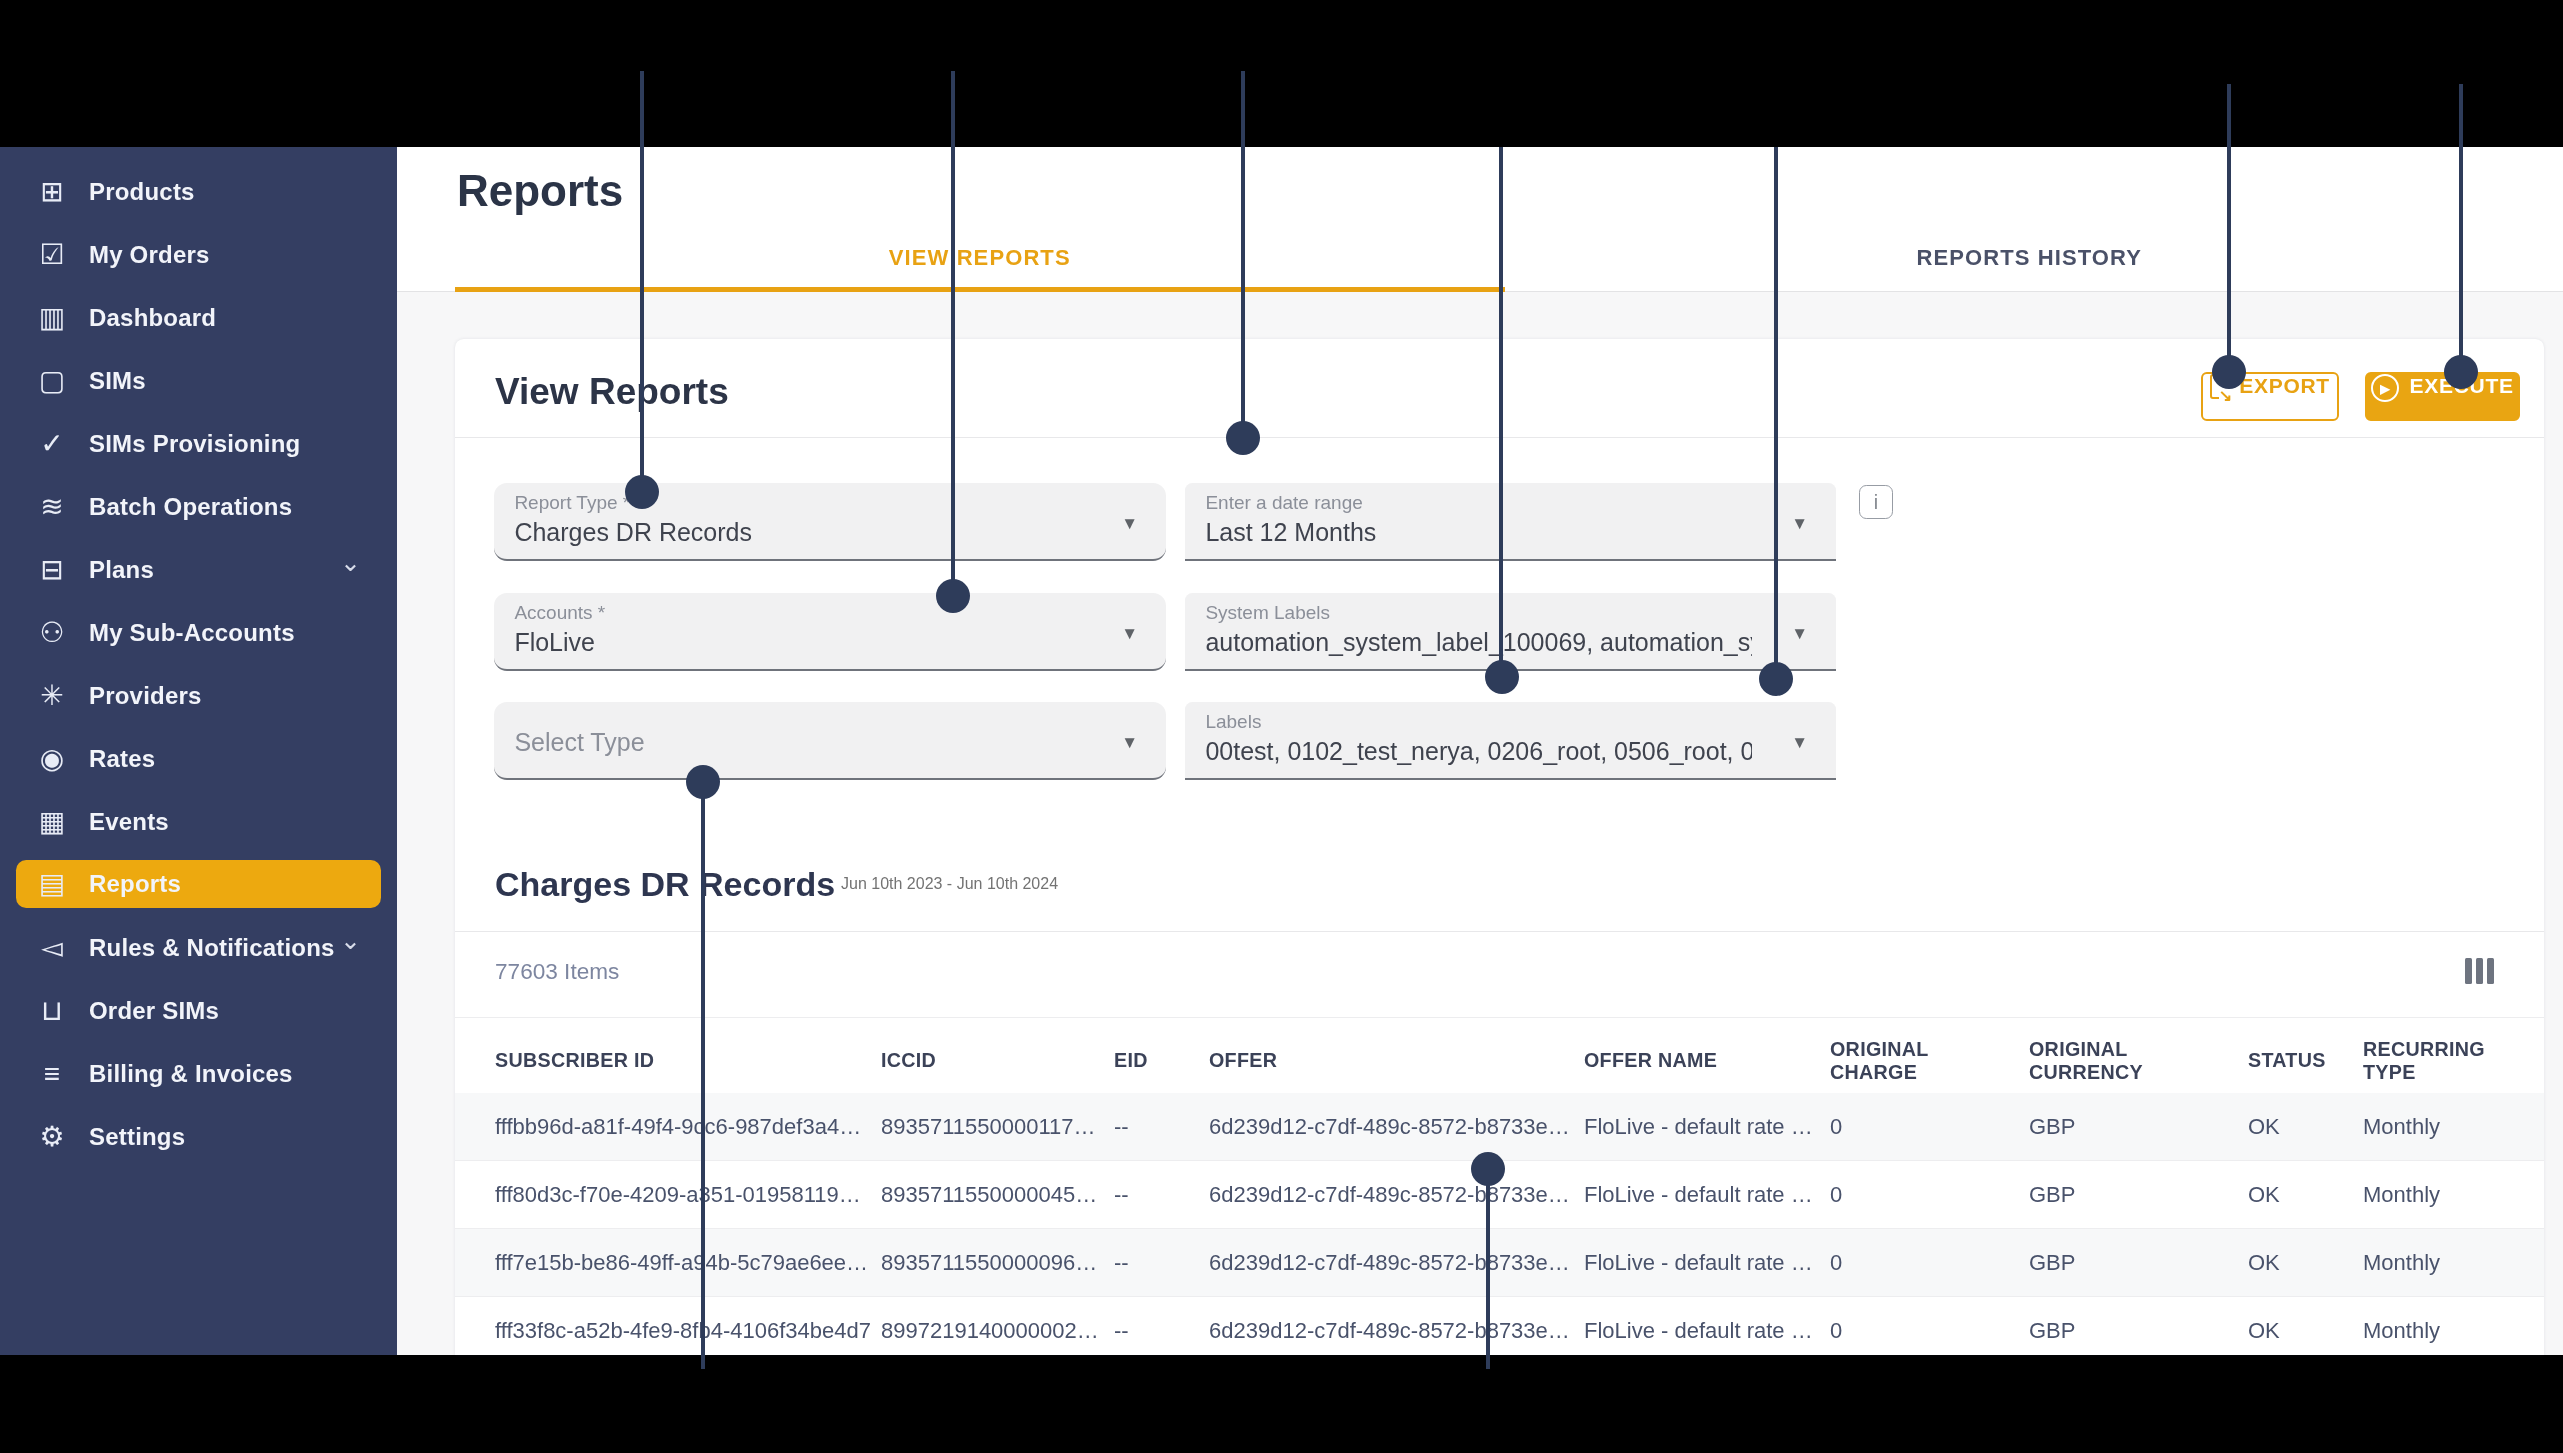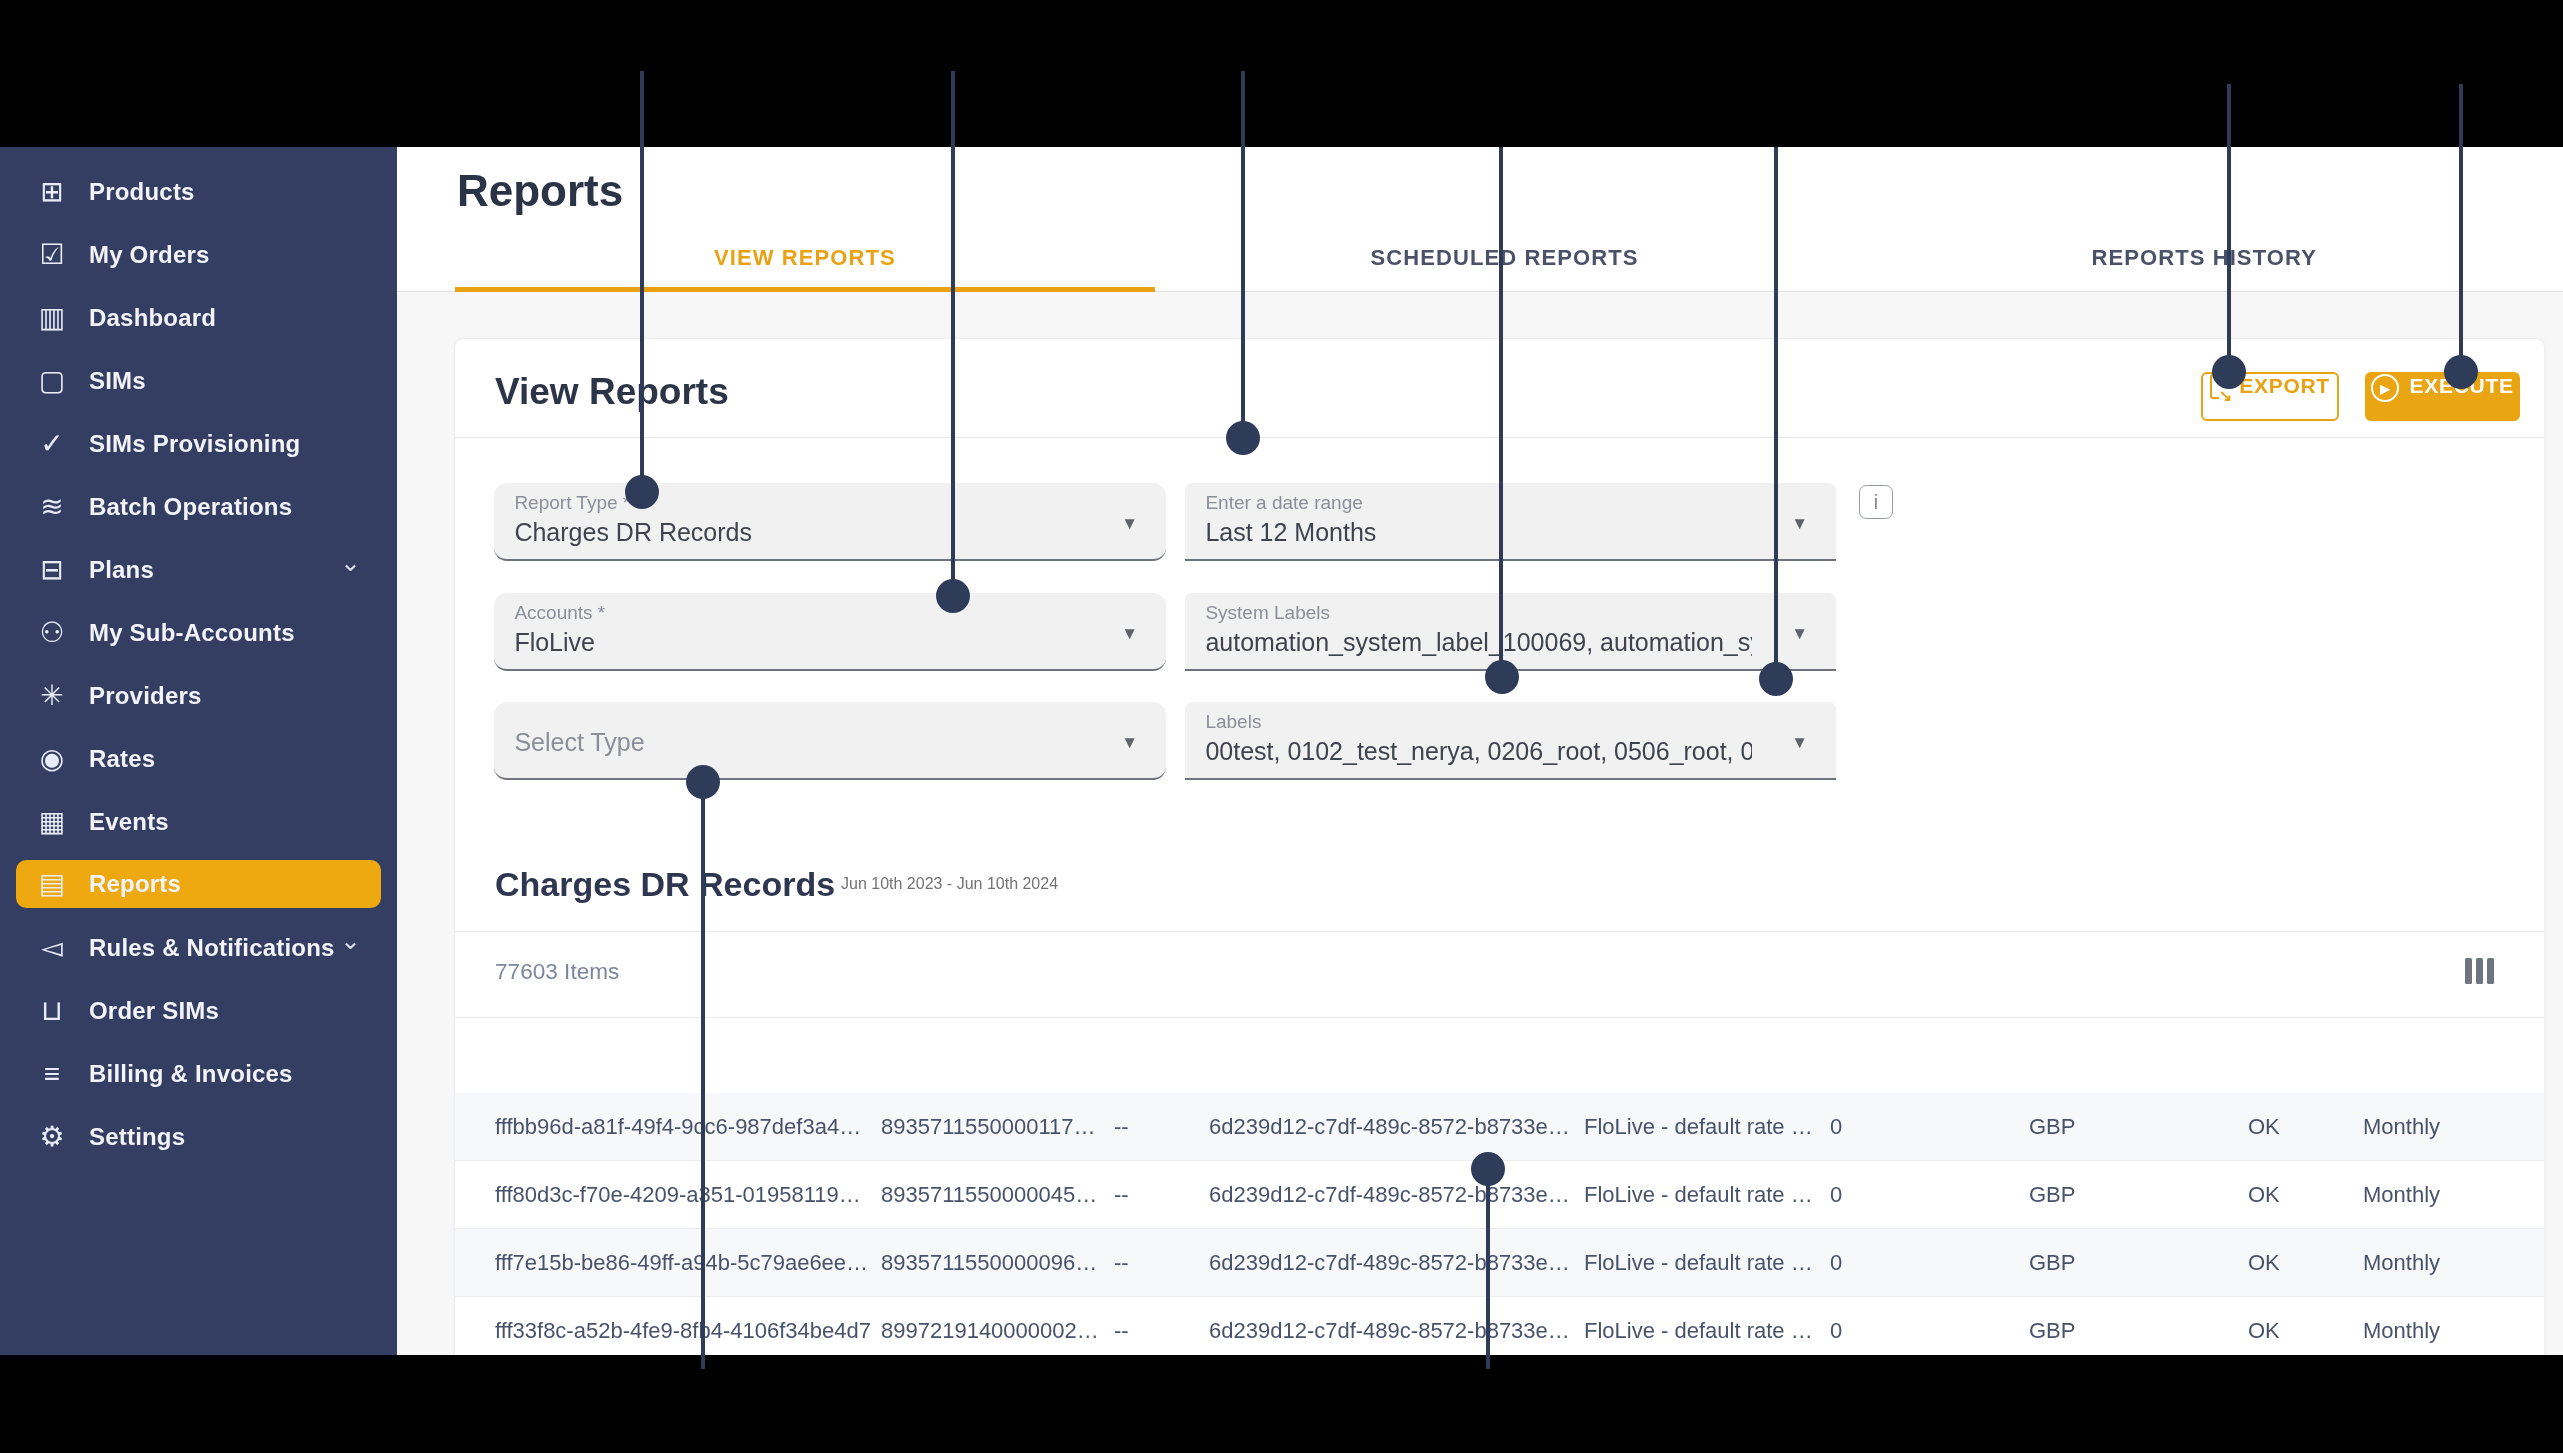--- a/index.html
+++ b/index.html
@@ -187,24 +187,20 @@
     <section class="main">
       <div class="mheader">
         <h1 class="page-title">Reports</h1>
         <div class="tabs">
 
             <div class="tab active">
               <span>VIEW REPORTS</span>
               <i class="tab-underline"></i>
             </div>
 
-            <div class="tab">
-              <span>SCHEDULED REPORTS</span>
-
-            </div>
 
             <div class="tab">
               <span>REPORTS HISTORY</span>
 
             </div>
           </div>
       </div>
 
       <div class="card">
         <h2 class="vr-title">View Reports</h2>
@@ -258,20 +254,40 @@
         <div class="divider" style="top:592px"></div>
 
         <span class="items-count">77603 Items</span>
         <div class="cols-ico">
             <i></i>
             <i></i>
             <i></i>
           </div>
         <div class="divider" style="top:678px; background:#ededef"></div>
 
+        <div class="thead tgrid">
+
+            <span class="th">SUBSCRIBER ID</span>
+
+            <span class="th">ICCID</span>
+
+            <span class="th">EID</span>
+
+            <span class="th">OFFER</span>
+
+            <span class="th">OFFER NAME</span>
+
+            <span class="th">ORIGINAL CHARGE</span>
+
+            <span class="th">ORIGINAL CURRENCY</span>
+
+            <span class="th">STATUS</span>
+
+            <span class="th">RECURRING TYPE</span>
+          </div>
 
         <div class="tbody">
 
             <div class="trow tgrid">
               <span class="td">fffbb96d-a81f-49f4-9cc6-987def3a48e9</span>
               <span class="td">8935711550000117690</span>
               <span class="td">--</span>
               <span class="td">6d239d12-c7df-489c-8572-b8733ec8ef88</span>
               <span class="td">FloLive - default rate plan</span>
               <span class="td">0</span>

